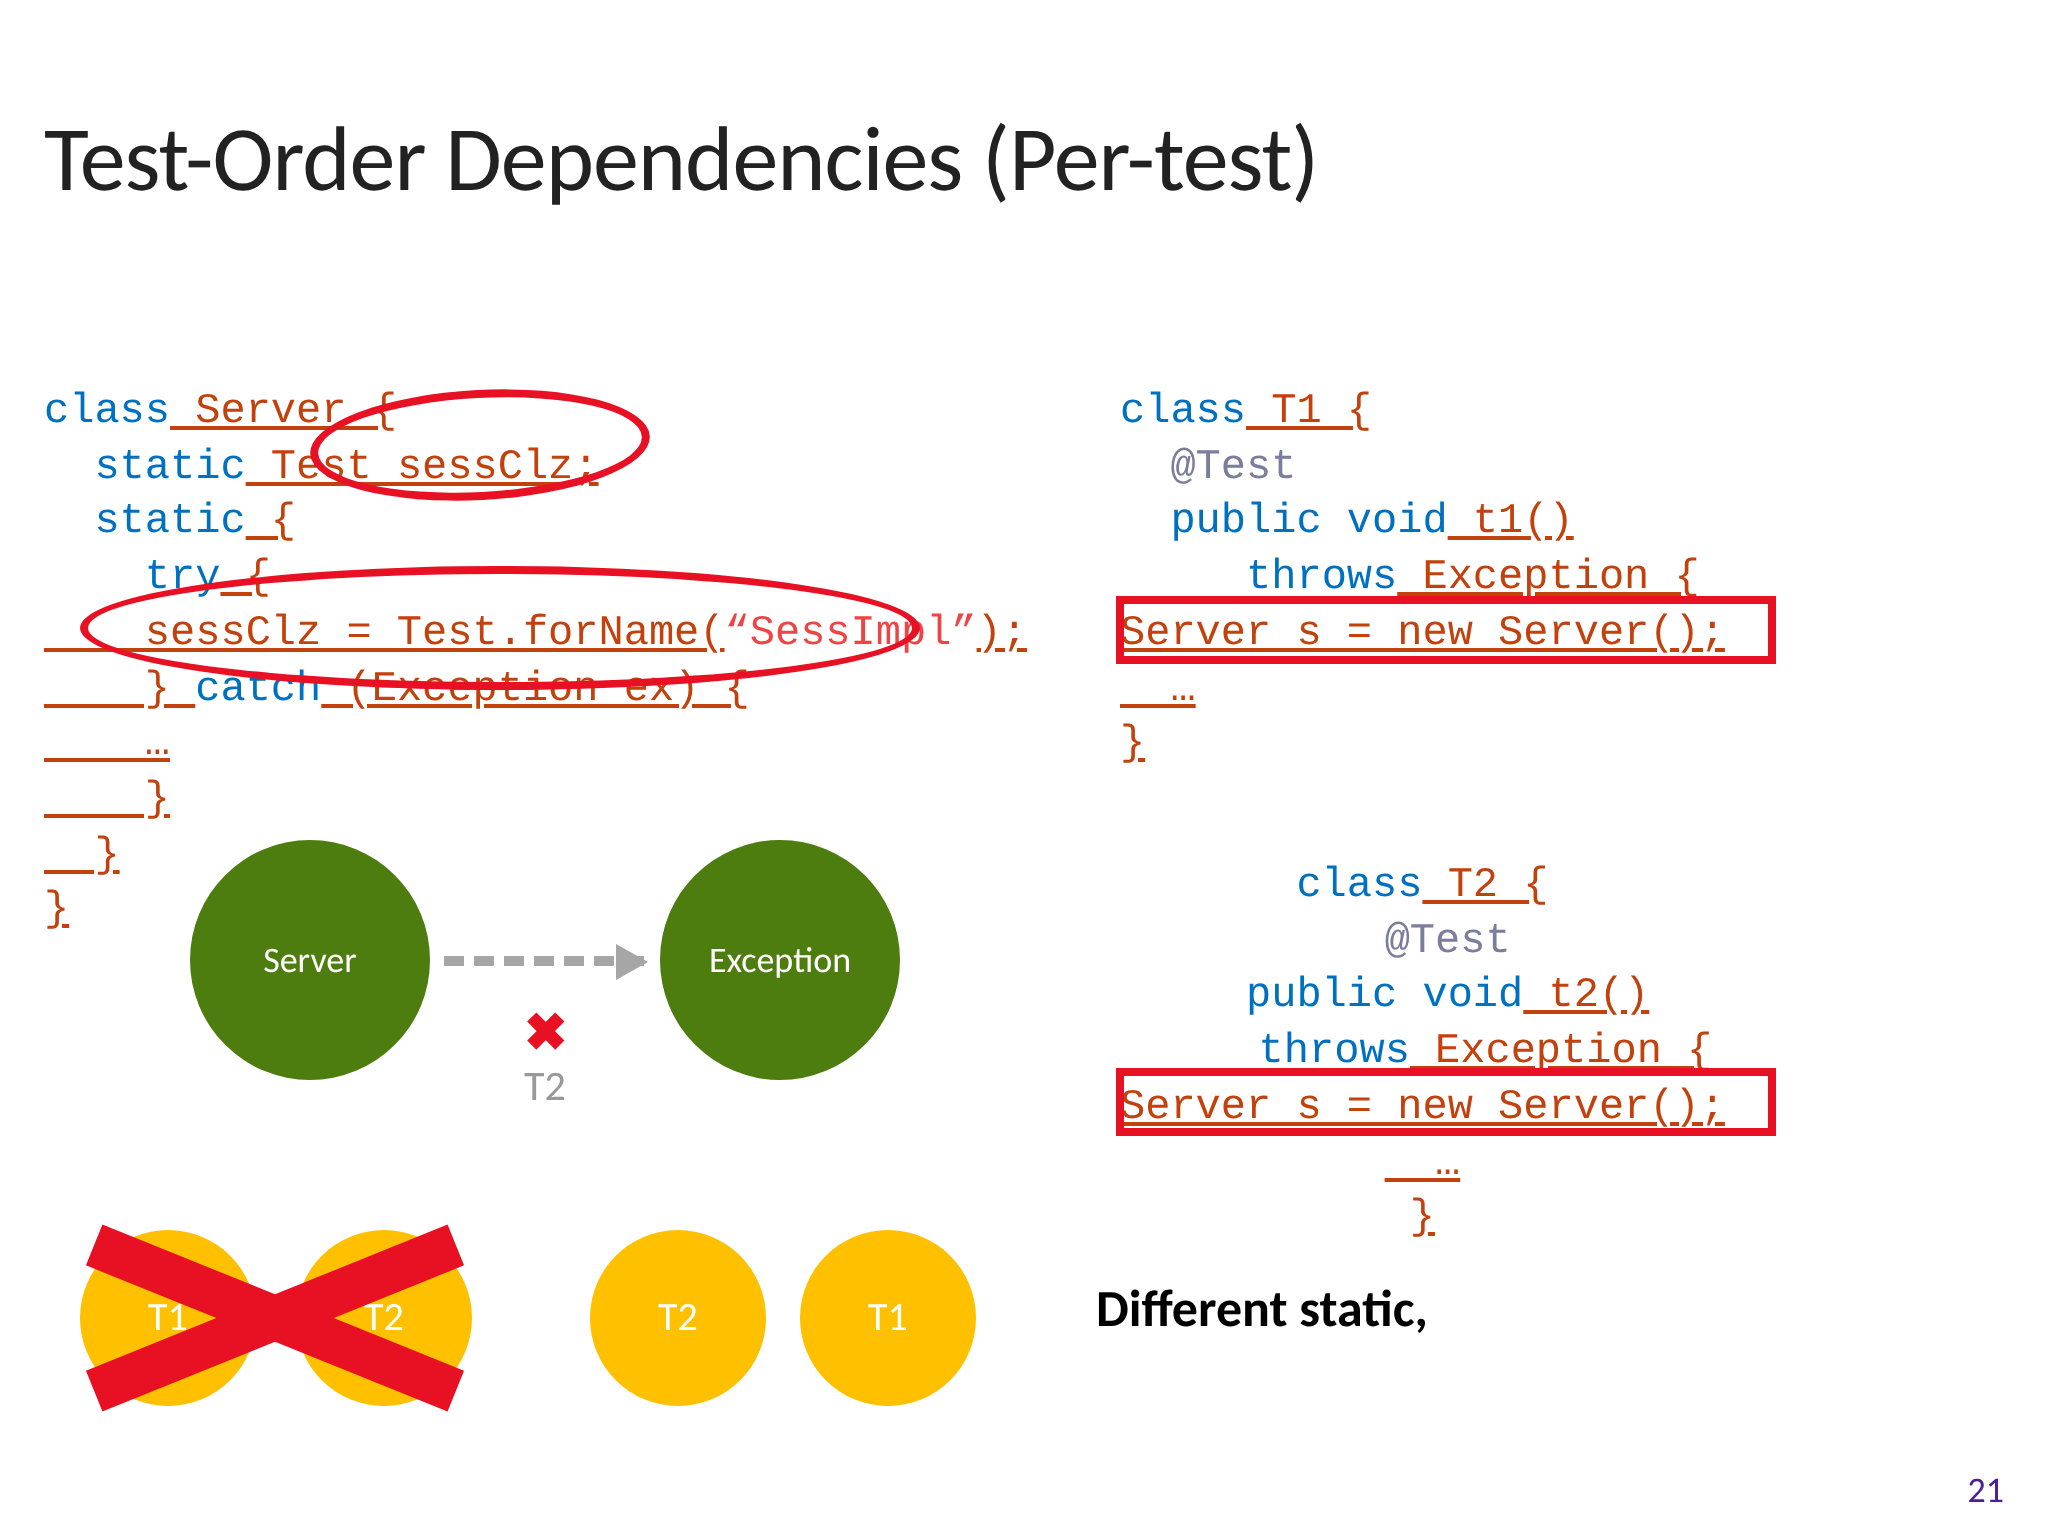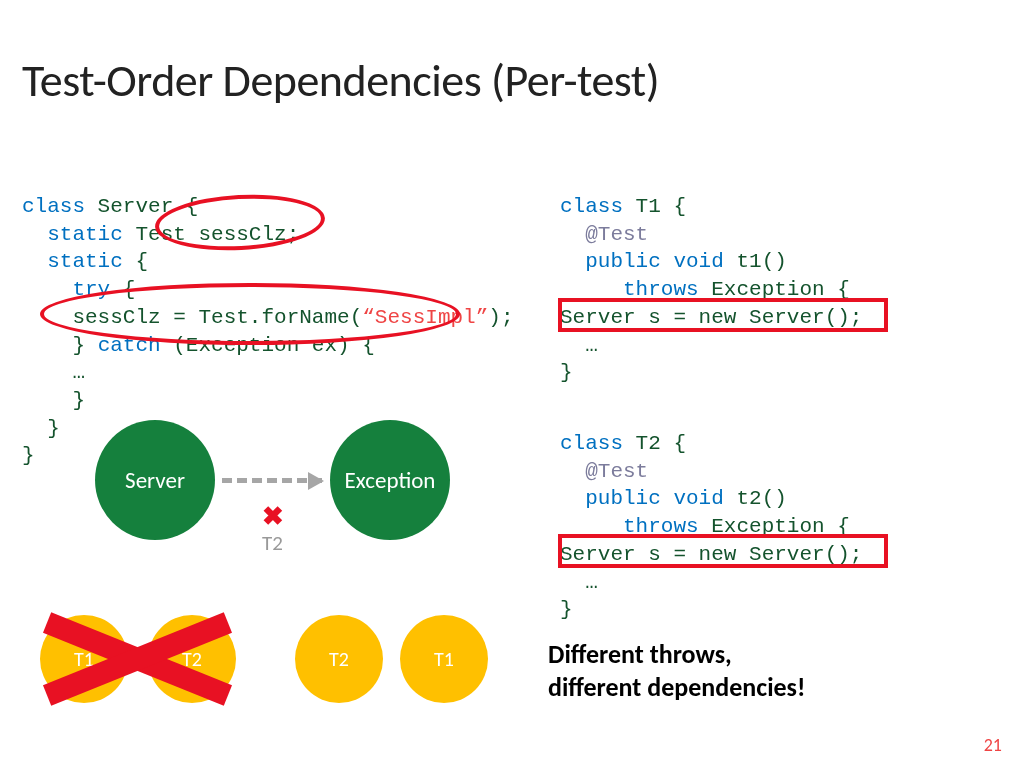--- a/index.html
+++ b/index.html
@@ -23,36 +23,36 @@
   }
   .code {
     font-family: Consolas, "Courier New", monospace;
     font-size: 21px;
     line-height: 1.32;
     white-space: pre;
     position: absolute;
   }
   .code-left { top: 193px; left: 22px; }
   .code-r1   { top: 193px; left: 560px; }
-  .code-r2   { top: 430px; left: 560px; }
+  .code-r2   { top: 430px; left: 560px; text-align: center; }
   .kw   { color: #0070c0; }
   .ann  { color: #7c7c9c; }
   .str  { color: #ef4444; }
-  .txt  { color: #14532d; }
+  .txt  { color: #c2410c; text-decoration: underline; }
 
   
   .blue-circle {
     position: absolute;
     width: 120px; height: 120px;
-    background: #15803d;
+    background: #4d7c0f;
     border-radius: 50%;
     display: flex;
     align-items: center; justify-content: center;
     color: #fff;
-    font-size: 23px;
+    font-size: 18px;
   }
   .bc-server { top: 420px; left: 95px; }
   .bc-sess   { top: 420px; left: 330px; }
   .arrow {
     position: absolute;
     top: 478px; left: 222px;
     width: 100px; height: 0;
     border-top: 5px dashed #a6a6a6;
   }
   .arrow::after {
@@ -127,21 +127,21 @@
   .summary {
     position: absolute;
     top: 638px; left: 548px;
     font-size: 26px;
     font-weight: 700;
     line-height: 1.25;
   }
   .page-num {
     position: absolute;
     bottom: 12px; right: 22px;
-    color: #ef4444;
+    color: #4c1d95;
     font-size: 18px;
   }
 </style>
 </head>
 <body>
 
 <div class="slide-title">Test-Order Dependencies (Per-test)</div>
 
 <div class="code code-left"><span class="kw">class</span><span class="txt"> Server {</span>
 <span class="kw">  static</span><span class="txt"> Test sessClz;</span>
@@ -182,17 +182,16 @@
 <div class="red-x">✖</div>
 <div class="t2-label">T2</div>
 
 <div class="yellow-circle yc1">T1</div>
 <div class="yellow-circle yc2">T2</div>
 <div class="big-red-x"></div>
 <div class="yellow-circle yc3">T2</div>
 <div class="yellow-circle yc4">T1</div>
 
 <div class="summary">
-  <div>Different throws,</div>
-  <div>different dependencies!</div>
+  <div>Different static,</div>
 </div>
 
 <div class="page-num">21</div>
 
 </body></html>

